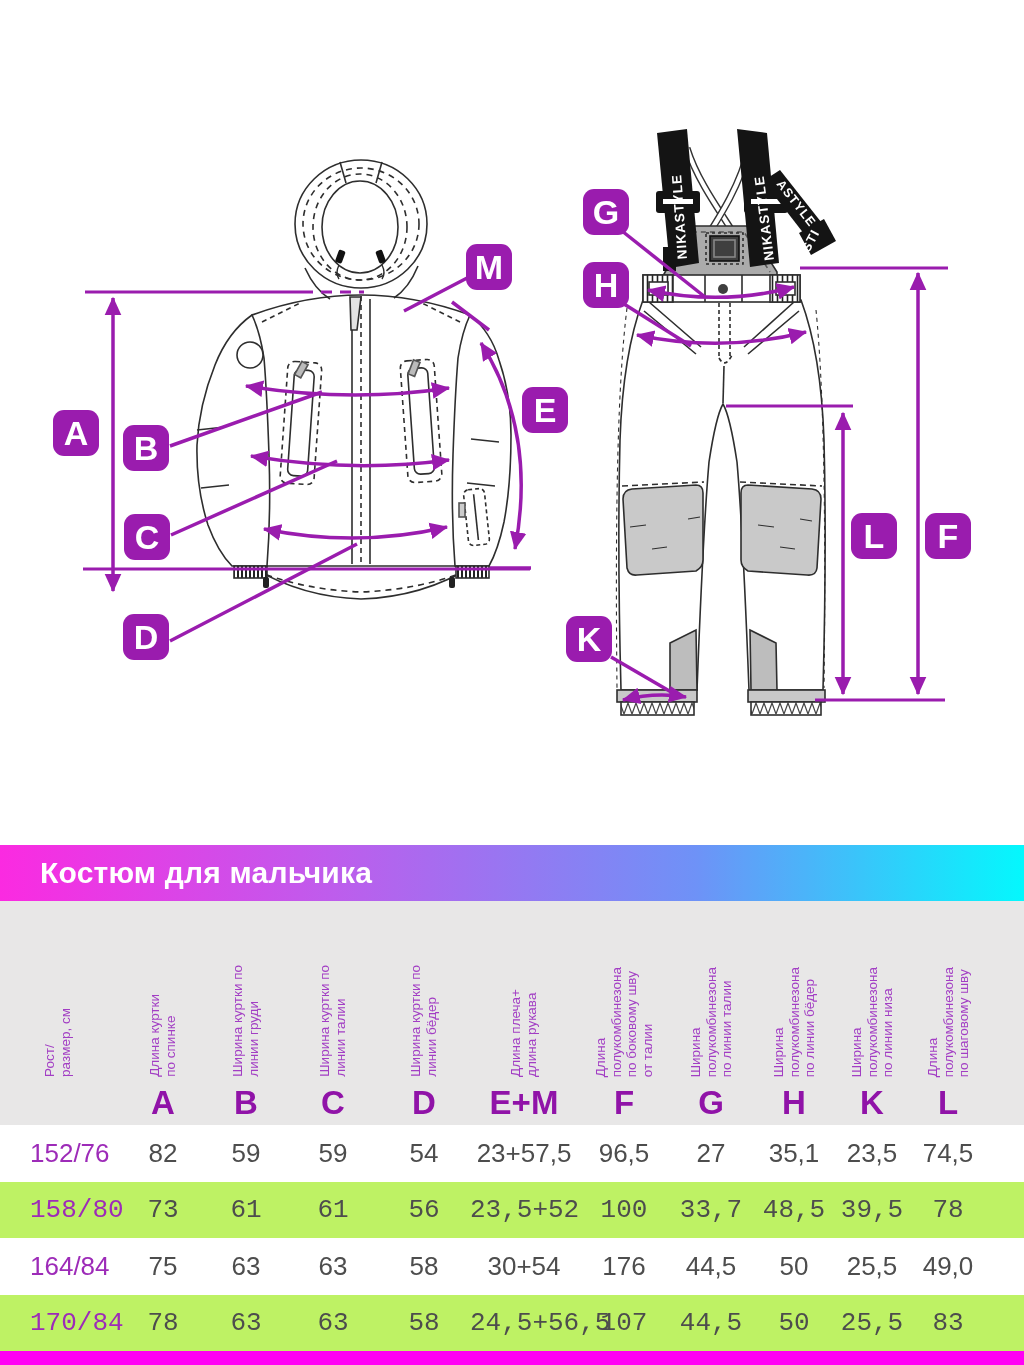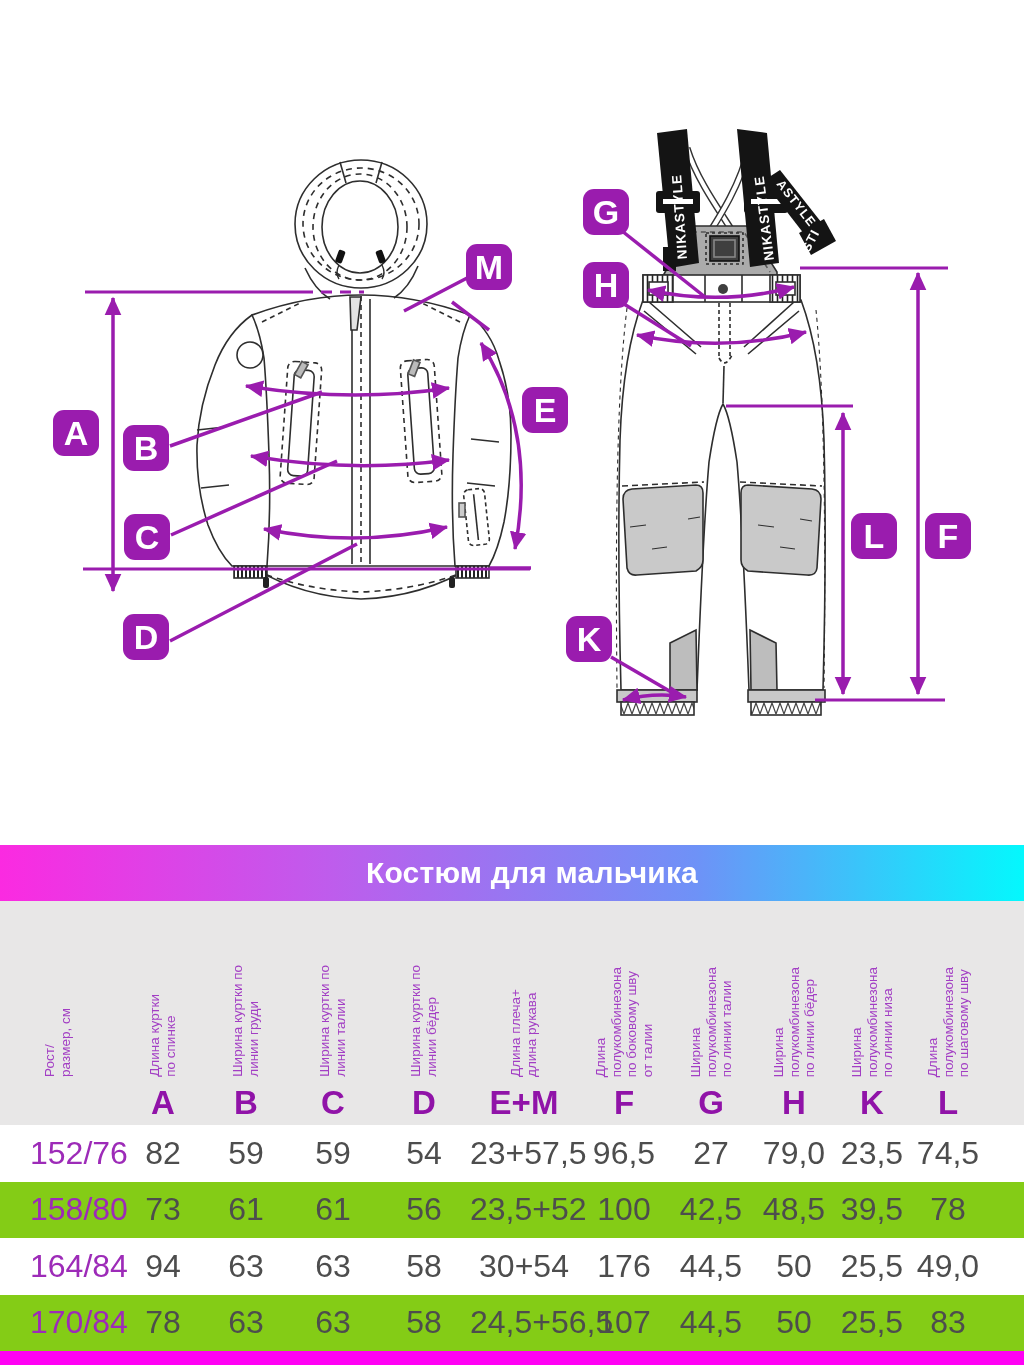--- a/index.html
+++ b/index.html
@@ -11,21 +11,21 @@
   }
   .page{width:1024px;height:1365px;display:flex;flex-direction:column;}
 
   
   .drawings{width:1024px;height:845px;background:#fff;position:relative;}
 
   
   .titlebar{
     height:56px;width:100%;
     background:linear-gradient(90deg,#fb2ae1 0%,#bf5cec 32%,#6e92f7 68%,#04f8fd 100%);
-    display:flex;align-items:center;justify-content:center;
+    display:flex;align-items:center;
   }
   .titlebar span{
     color:#ffffff;font-size:30px;font-weight:bold;padding-left:40px;letter-spacing:.2px;
   }
 
   
   .grid{
     display:grid;
     grid-template-columns:122px 82px 84px 90px 92px 108px 92px 82px 84px 72px 80px;
   }
@@ -39,22 +39,22 @@
     font-size:13.5px;line-height:1.15;
     color:#A23EC4;
     max-height:186px;
     margin-bottom:4px;
   }
   .letter{
     height:44px;display:flex;align-items:center;justify-content:center;
     font-size:33px;font-weight:bold;color:#9013A8;
   }
   .trow{height:56.5px;align-items:center;background:#ffffff;}
-  .trow.alt{background:#84cc16;}
-  .cell{text-align:center;font-size:32px;color:#4D4D4D;}
+  .trow.alt{background:#bef264;font-family:Liberation Mono, monospace;}
+  .cell{text-align:center;font-size:26px;color:#4D4D4D;}
   .cell.size{text-align:left;padding-left:30px;color:#9D2BB8;}
 
   .footerbar{flex:1;background:#FF00F4;}
 
   svg text{font-family:"Liberation Sans",sans-serif;}
 </style>
 </head>
 <body>
 
 <div class="page">
@@ -332,40 +332,40 @@
 
   <div class="trow grid">
     <div class="cell size">152/76</div>
     <div class="cell">82</div>
     <div class="cell">59</div>
     <div class="cell">59</div>
     <div class="cell">54</div>
     <div class="cell">23+57,5</div>
     <div class="cell">96,5</div>
     <div class="cell">27</div>
-    <div class="cell">79,0</div>
+    <div class="cell">35,1</div>
     <div class="cell">23,5</div>
     <div class="cell">74,5</div>
   </div>
   <div class="trow alt grid">
     <div class="cell size">158/80</div>
     <div class="cell">73</div>
     <div class="cell">61</div>
     <div class="cell">61</div>
     <div class="cell">56</div>
     <div class="cell">23,5+52</div>
     <div class="cell">100</div>
-    <div class="cell">42,5</div>
+    <div class="cell">33,7</div>
     <div class="cell">48,5</div>
     <div class="cell">39,5</div>
     <div class="cell">78</div>
   </div>
   <div class="trow grid">
     <div class="cell size">164/84</div>
-    <div class="cell">94</div>
+    <div class="cell">75</div>
     <div class="cell">63</div>
     <div class="cell">63</div>
     <div class="cell">58</div>
     <div class="cell">30+54</div>
     <div class="cell">176</div>
     <div class="cell">44,5</div>
     <div class="cell">50</div>
     <div class="cell">25,5</div>
     <div class="cell">49,0</div>
   </div>

